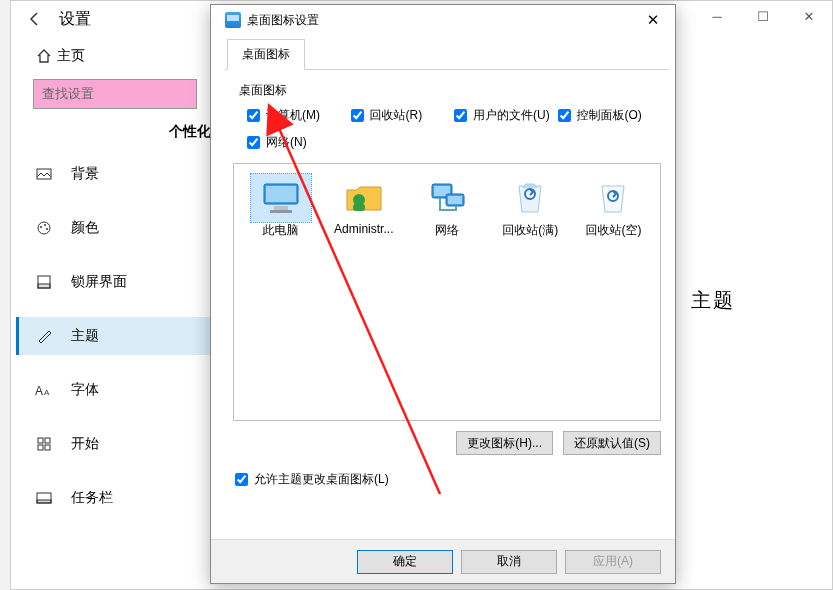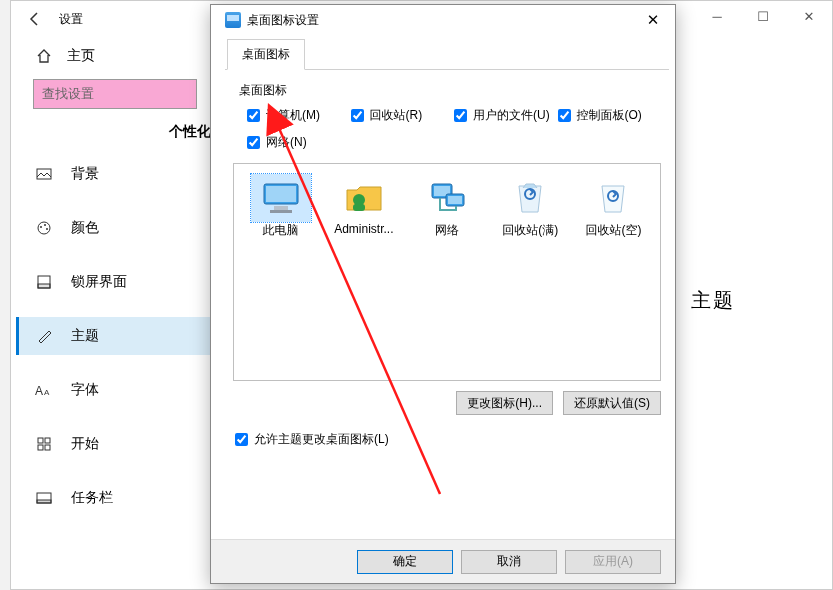--- a/index.html
+++ b/index.html
@@ -3,26 +3,26 @@
 <meta charset="utf-8">
 <style>
   * { box-sizing: border-box; font-family: "Microsoft YaHei", "Segoe UI", sans-serif; }
   html, body { margin: 0; padding: 0; }
   body { width: 833px; height: 590px; background: #f2f2f2; position: relative; overflow: hidden; font-size: 13px; color: #000; }
 
   
   .bgwin { position: absolute; left: 10px; top: 0; width: 823px; height: 590px; background: #fff; border: 1px solid #ccc; }
   .bgwin-titlebar { height: 36px; display: flex; align-items: center; }
   .bgwin-back { width: 48px; height: 36px; display: flex; align-items: center; justify-content: center; }
-  .bgwin-title-text { font-size: 12px; }
+  .bgwin-title-text { font-size: 16px; }
   .bgwin-sys { position: absolute; right: 0; top: 0; display: flex; }
   .bgwin-sys button { width: 46px; height: 30px; background: none; border: none; font-size: 13px; color: #555; }
   .bgwin-body { display: flex; }
   .bgsidebar { width: 200px; padding-left: 8px; }
-  .home-row { display: flex; align-items: center; gap: 14px; padding: 10px 10px 12px 16px; font-size: 14px; }
+  .home-row { display: flex; align-items: center; gap: 4px; padding: 10px 10px 12px 16px; font-size: 14px; }
   .search-box { margin: 2px 14px 14px 14px; height: 30px; border: 1px solid #999; background: #f9a8d4; padding: 0 8px; display: flex; align-items: center; color: #666; font-size: 13px; }
   .section-title { margin: 6px 0 14px 16px; font-size: 14px; font-weight: 600; text-align: right; }
   .nav-item { display: flex; align-items: center; gap: 18px; padding: 10px 17px 10px 16px; font-size: 14px; margin-bottom: 16px; cursor: default; }
   .nav-item.selected { background: #d9ecf8; position: relative; }
   .nav-item.selected::before { content: ""; position: absolute; left: -3px; top: 0; bottom: 0; width: 3px; background: #0078d4; }
   .nav-icon { width: 18px; height: 18px; display: flex; align-items: center; justify-content: center; }
   .bgcontent { padding: 40px 0 0 20px; font-size: 15px; letter-spacing: 1px; }
 
   
   .dialog { position: absolute; left: 210px; top: 4px; width: 466px; height: 580px; background: #fff; border: 1px solid #888; box-shadow: 0 4px 18px rgba(0,0,0,0.3); font-size: 12px; padding-left: 8px; }
@@ -30,21 +30,21 @@
   .dlg-title-icon { width: 16px; height: 16px; background: linear-gradient(#4aa3e8, #1e7fd6); border-radius: 2px; position: relative; }
   .dlg-title-icon::after { content: ""; position: absolute; inset: 3px 2px 7px 2px; background: #bde1ff; }
   .dlg-close { position: absolute; right: 0; top: 0; width: 44px; height: 30px; background: none; border: none; font-size: 15px; }
   .dlg-tabs { margin: 4px 6px 0 6px; border-bottom: 1px solid #d0d0d0; display: flex; }
   .dlg-tab { padding: 6px 14px; background: #fff; border: 1px solid #d0d0d0; border-bottom: 1px solid #fff; margin-bottom: -1px; margin-left: 2px; font-size: 12px; }
   .dlg-body { padding: 10px 14px; }
   .group-label { margin: 2px 0 6px 6px; font-size: 12px; }
   .chk-grid { display: grid; grid-template-columns: 1fr 1fr 1fr 1fr; row-gap: 10px; padding: 2px 0 6px 14px; }
   .chk { display: flex; align-items: center; gap: 6px; font-size: 12px; }
   .chk input { width: 13px; height: 13px; margin: 0; }
-  .icon-frame { border: 1px solid #bfbfbf; height: 218px; margin: 6px 0 10px 0; padding: 10px 8px; display: flex; gap: 6px; align-items: flex-start; }
+  .icon-frame { border: 1px solid #bfbfbf; height: 258px; margin: 6px 0 10px 0; padding: 10px 8px; display: flex; gap: 6px; align-items: flex-start; justify-content: flex-end; }
   .di { width: 78px; text-align: center; font-size: 12px; }
   .di .pic { width: 48px; height: 40px; margin: 0 auto 4px auto; display: flex; align-items: flex-end; justify-content: center; }
   .di.selected .pic-wrap { outline: 1px dotted #3399ff; background: #cce8ff; }
   .pic-wrap { padding: 2px; width: 60px; margin: 0 auto; }
   .di .lab { display: block; white-space: nowrap; overflow: hidden; text-overflow: ellipsis; }
   .btn-row { display: flex; justify-content: flex-end; gap: 10px; margin-bottom: 12px; }
   .win-btn { min-width: 96px; height: 24px; background: #e1e1e1; border: 1px solid #adadad; font-size: 12px; padding: 0 10px; }
   .allow-row { padding: 4px 0 0 2px; }
   .dlg-footer { position: absolute; left: 0; right: 0; bottom: 0; height: 44px; background: #f0f0f0; border-top: 1px solid #ddd; display: flex; align-items: center; justify-content: flex-end; gap: 8px; padding-right: 14px; }
   .dlg-footer .win-btn.primary { border: 1px solid #0078d4; }

